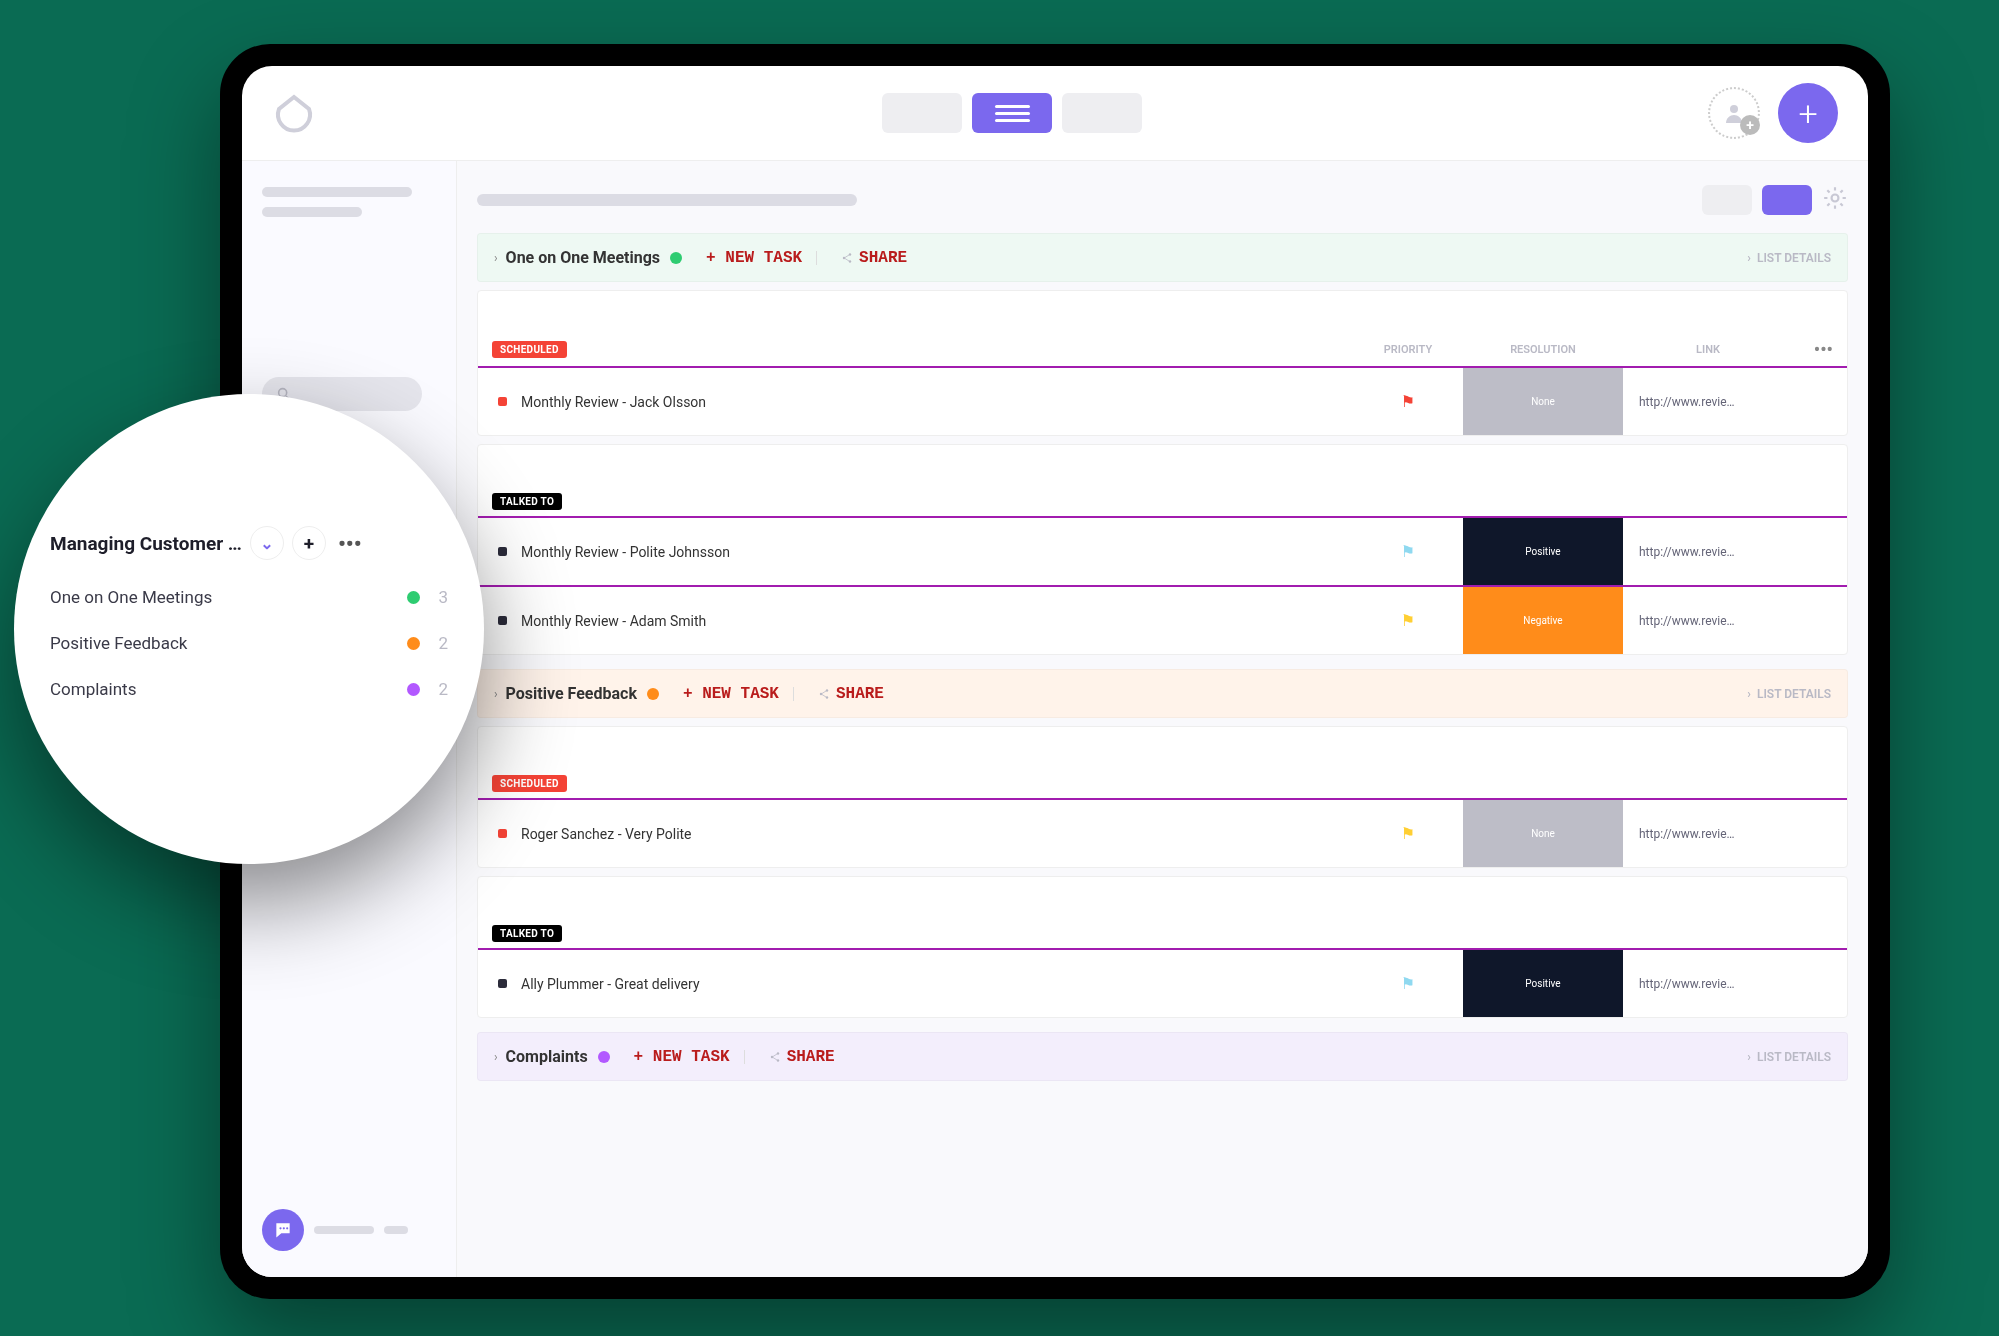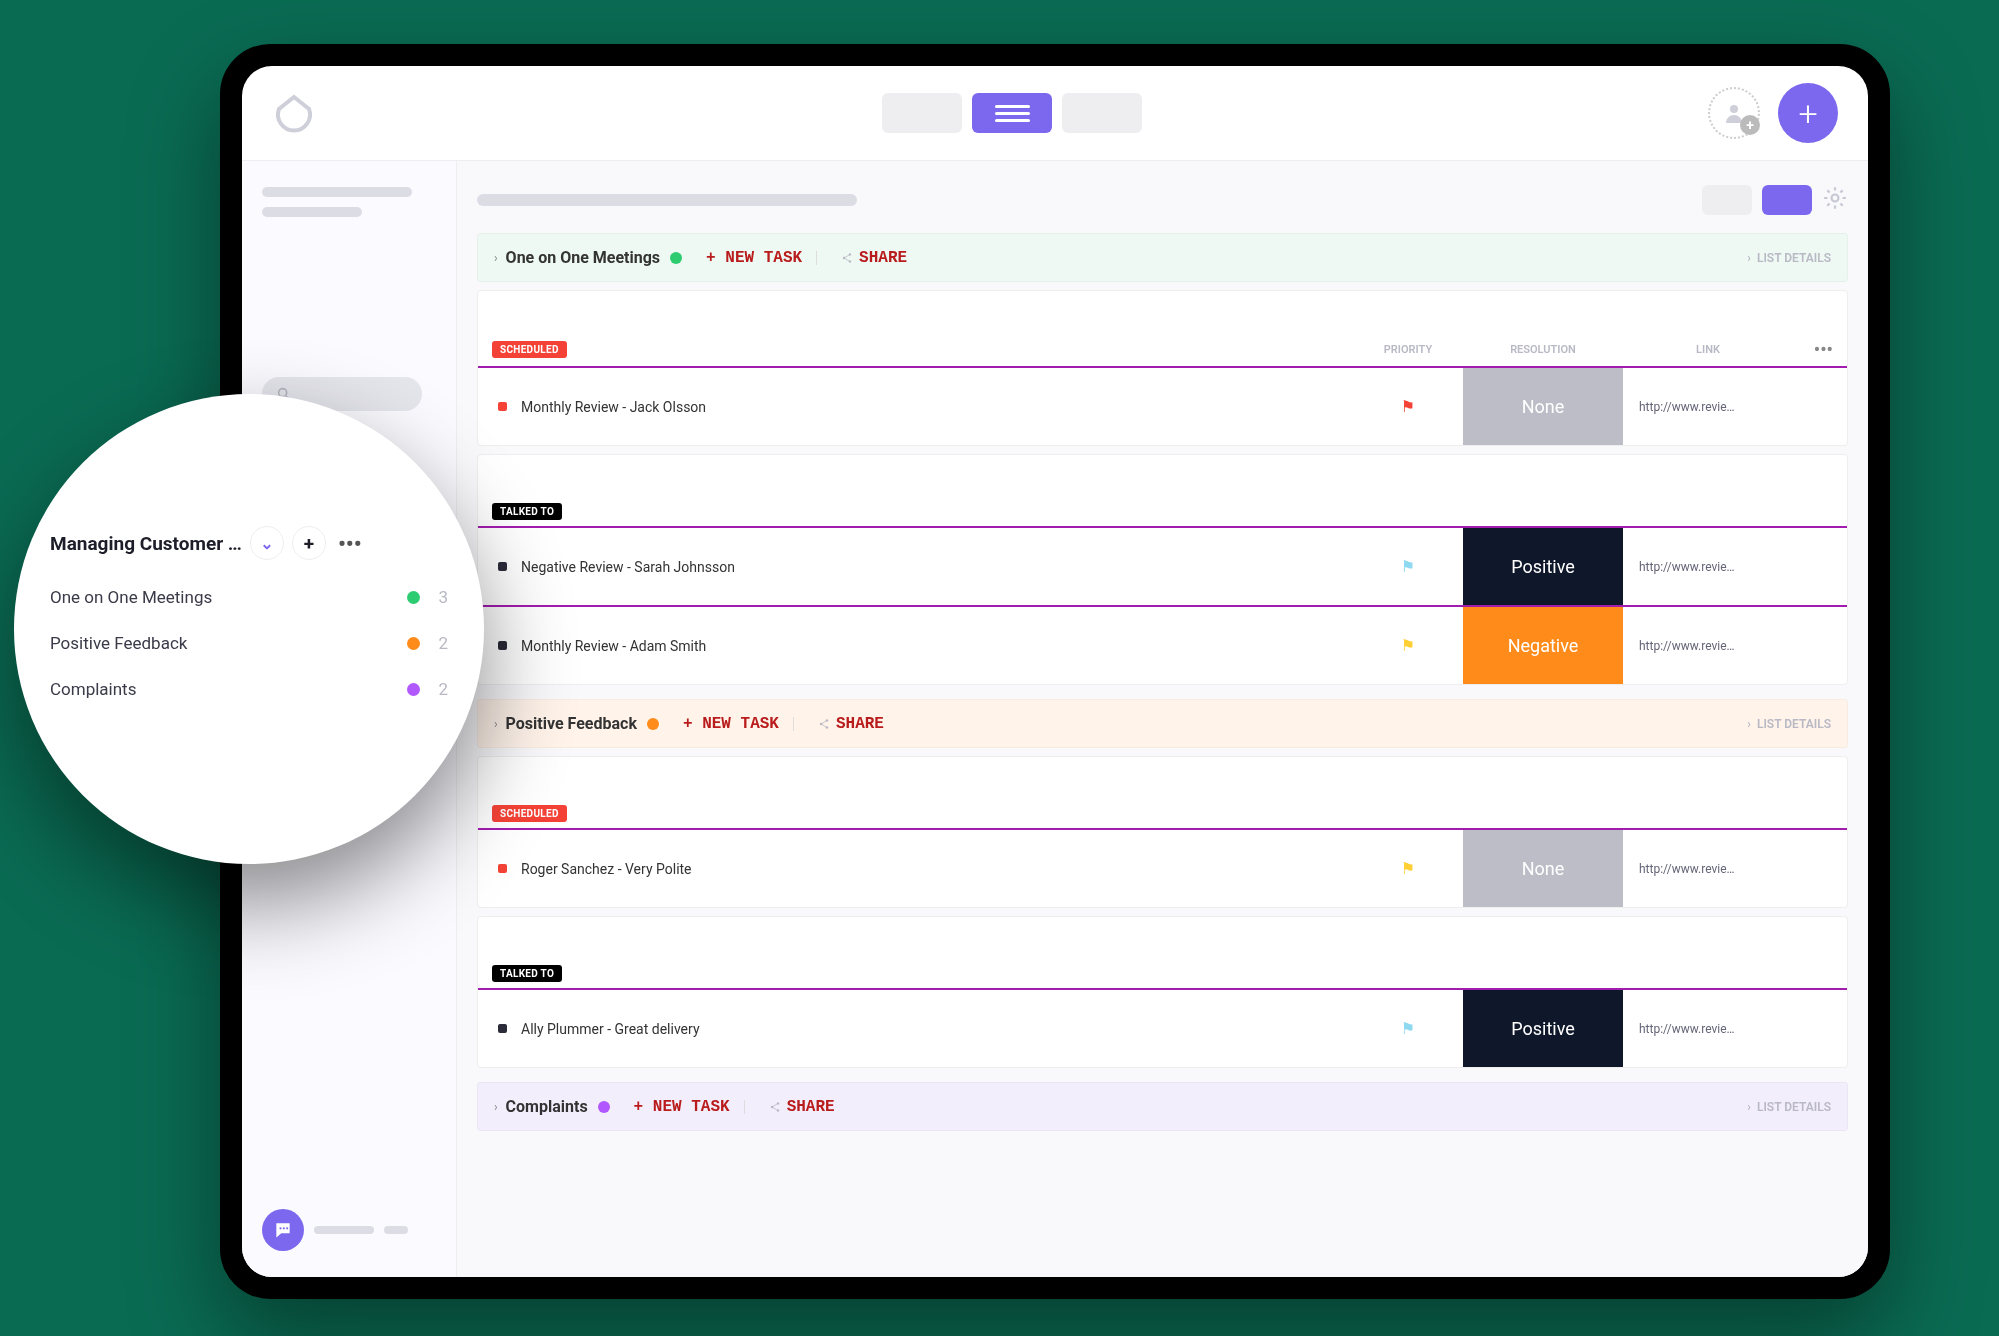--- a/index.html
+++ b/index.html
@@ -172,21 +172,21 @@
   padding: 14px 14px;
   border-top:2px solid #a21caf;
   font-size:14px; color:#333;
 }
 .sq { width:9px;height:9px;border-radius:2px;display:inline-block;margin:0 14px 0 6px;}
 .sq-red{background:#f44336;} .sq-dark{background:#2b2b3a;}
 .task-title{ flex:0 0 auto; }
 .flag { width:110px; margin-left:auto; text-align:center; font-size:16px;}
 .flag-red{color:#f44336;} .flag-cyan{color:#8fd9f0;} .flag-yellow{color:#ffcf33;}
 .res-cell {
-  width:160px; text-align:center; color:#fff; font-size:18px; padding:28px 0; margin:-14px 0;
+  width:160px; text-align:center; color:#fff; font-size:10px; padding:28px 0; margin:-14px 0;
 }
 .res-none{background:#bdbdc7;} .res-positive{background:#0f172a;} .res-negative{background:#ff8c1a;}
 .link-cell { width:170px; text-align:left; padding-left:16px; font-size:12px; color:#656578; overflow:hidden; text-overflow:ellipsis; white-space:nowrap;}
 .spacer40{width:40px;}
 
 
 .magnify {
   position:absolute;
   top: 394px;
   left: 14px;
@@ -328,21 +328,21 @@
                 <span class="link-cell">http://www.revie…</span>
                 <span class="spacer40"></span>
               </div>
             </div>
             <div class="section-block">
               <div class="status-row">
                 <span class="status-chip chip-talkedto">TALKED TO</span>
               </div>
               <div class="task-row">
                 <span class="sq sq-dark"></span>
-                <span class="task-title">Negative Review - Sarah Johnsson</span>
+                <span class="task-title">Monthly Review - Polite Johnsson</span>
                 <span class="flag flag-cyan">⚑</span>
                 <span class="res-cell res-positive">Positive</span>
                 <span class="link-cell">http://www.revie…</span>
                 <span class="spacer40"></span>
               </div>
               <div class="task-row">
                 <span class="sq sq-dark"></span>
                 <span class="task-title">Monthly Review - Adam Smith</span>
                 <span class="flag flag-yellow">⚑</span>
                 <span class="res-cell res-negative">Negative</span>

